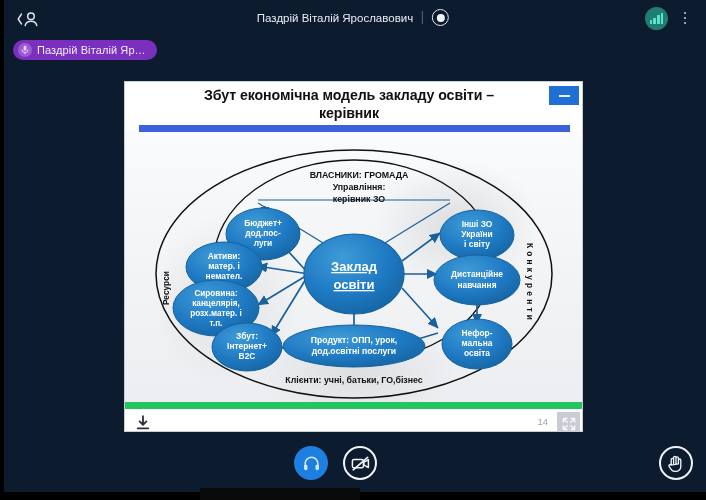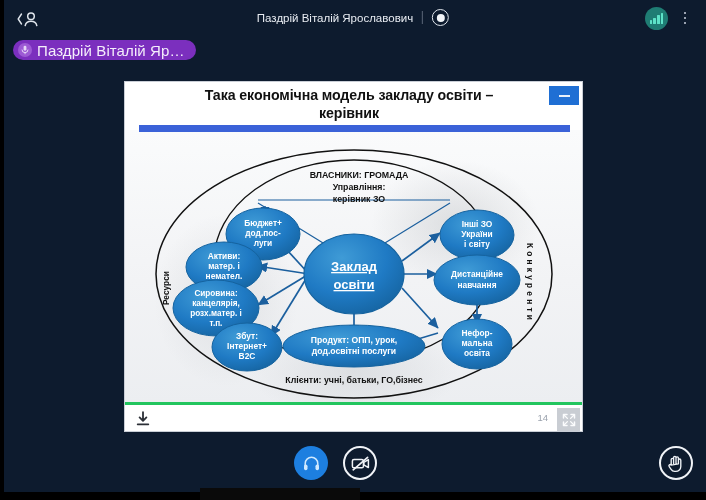--- a/index.html
+++ b/index.html
@@ -84,21 +84,21 @@
     padding: 0 11px 0 5px;
     z-index: 42;
   }
   .mic-badge {
     width: 14px; height: 14px; border-radius: 50%;
     background: #9d5ad4;
     display: flex; align-items: center; justify-content: center;
     flex: none;
   }
   .speaker-chip .sc-name {
-    color: #f4eefb; font-size: 15px; white-space: nowrap; letter-spacing: .1px;
+    color: #f4eefb; font-size: 11px; white-space: nowrap; letter-spacing: .1px;
   }
 
   
   .viewer {
     position: absolute; left: 124px; top: 81px;
     width: 459px; height: 351px;
     background: #fff;
     border: 1px solid #c9ced6;
     z-index: 20;
     overflow: hidden;
@@ -134,21 +134,21 @@
     cursor: pointer; z-index: 5;
   }
   .minimize-btn i { display:block; width: 11px; height: 2px; background: #e9f1fb; }
 
   
   .diagram { position: absolute; left: 0; top: 46px; width: 459px; height: 276px; }
 
   
   .viewer-foot {
     position: absolute; left: 0; bottom: 0; width: 459px; height: 29px;
-    background: #fff; border-top: 3px solid #22c55e;
+    background: #fff; border-top: 7px solid #22c55e;
   }
   .dl-btn {
     position: absolute; left: 9px; top: 5px; width: 18px; height: 18px;
     cursor: pointer;
   }
   .page-num {
     position: absolute; right: 36px; top: 7px;
     color: #9aa2ad; font-size: 9.5px;
   }
   .fs-btn {
@@ -225,21 +225,21 @@
     </span>
     <span class="sc-name">Паздрій Віталій Яр…</span>
   </div>
 
   <div class="viewer">
 
     <div class="slide-inner">
       <div class="ghost"></div>
 
       <div class="slide-title">
-        <span>Така економічна модель закладу освіти –</span><br>
+        <span>Збут економічна модель закладу освіти –</span><br>
         <span>керівник</span>
       </div>
       <div class="title-rule"></div>
 
       <div class="minimize-btn">
           <i></i>
         </div>
 
       <svg class="diagram" viewBox="0 0 459 276">
         <defs>

